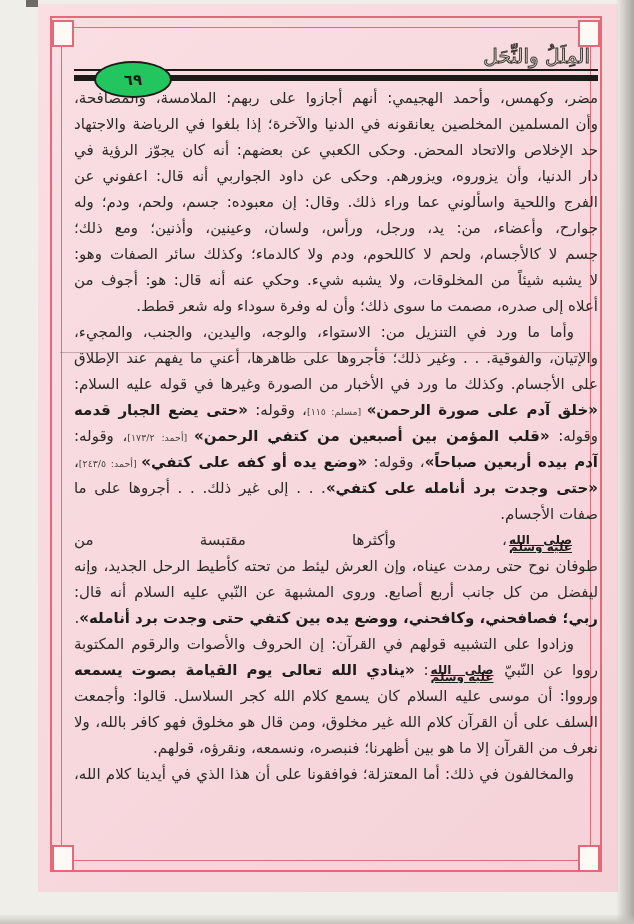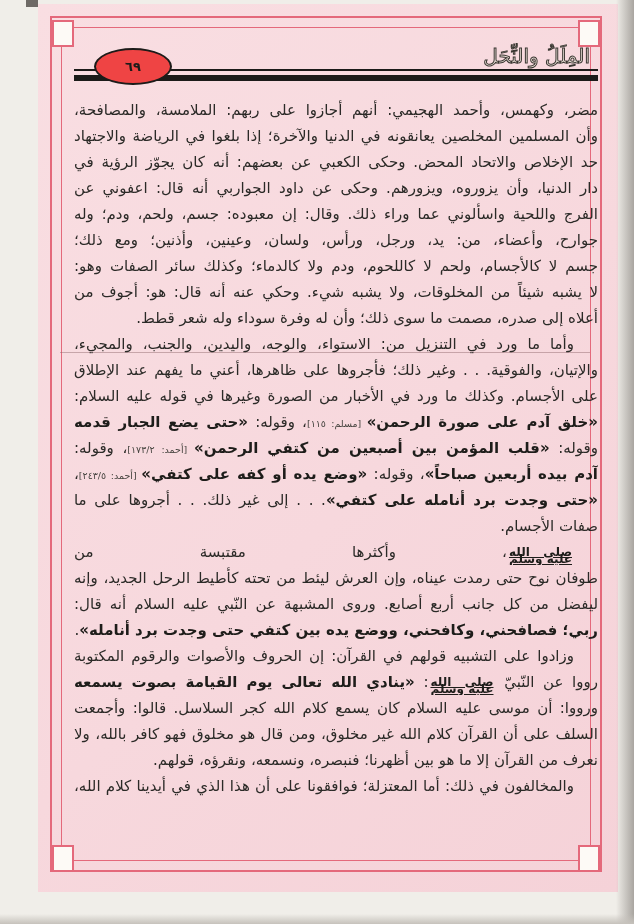--- a/index.html
+++ b/index.html
@@ -16,24 +16,24 @@
   .frame.outer{left:50px;top:16px;width:552px;height:856px;border:2.5px solid #e4697b;}
   .frame.inner{left:61px;top:27px;width:530px;height:834px;border:1.5px solid #e4697b;}
   .knob{position:absolute;width:22px;height:27px;background:#fdfaf6;border:2.5px solid #e4697b;
     box-sizing:border-box;z-index:3;}
   .knob.tl{left:52px;top:20px;} .knob.tr{left:578px;top:20px;}
   .knob.bl{left:52px;top:845px;} .knob.br{left:578px;top:845px;}
   .title{position:absolute;top:44px;right:44px;font-size:20px;font-weight:normal;z-index:2;
     color:#e9ded5;-webkit-text-stroke:1px #3a3732;letter-spacing:1px;}
   .rule-thin{position:absolute;left:74px;top:69px;width:524px;height:2px;background:#1c1b19;}
   .rule-thick{position:absolute;left:74px;top:75px;width:524px;height:6px;background:#1c1b19;}
-  .page-oval{position:absolute;left:94px;top:48px;width:74px;height:33px;background:#ef4444;
+  .page-oval{position:absolute;left:94px;top:61px;width:74px;height:33px;background:#22c55e;
     border:2.5px solid #1c1b19;border-radius:50%;z-index:2;display:flex;align-items:center;
-    justify-content:center;font-size:13px;font-weight:bold;color:#1c1b19;}
-  .body-text{position:absolute;left:74px;top:97px;width:524px;color:#2b2a27;z-index:1;}
+    justify-content:center;font-size:15px;font-weight:bold;color:#1c1b19;}
+  .body-text{position:absolute;left:74px;top:85px;width:524px;color:#2b2a27;z-index:1;}
   .line{height:26px;line-height:26px;font-size:15px;overflow:hidden;
     text-align:justify;text-align-last:justify;direction:rtl;}
   .line.end{text-align:left;text-align-last:right;}
   .line.indent{padding-right:24px;box-sizing:border-box;}
   .bold{font-weight:bold;color:#1e1d1a;}
   .ref{font-size:9.5px;color:#474540;}
   .pbuh{display:inline-flex;flex-direction:column;vertical-align:middle;line-height:1;
     font-size:12px;font-weight:bold;text-align:left;margin:0 2px;color:#1e1d1a;text-decoration:underline;}
   .pbuh span{display:block;height:7px;}
   .crease{position:absolute;left:60px;top:352px;width:530px;height:1px;

